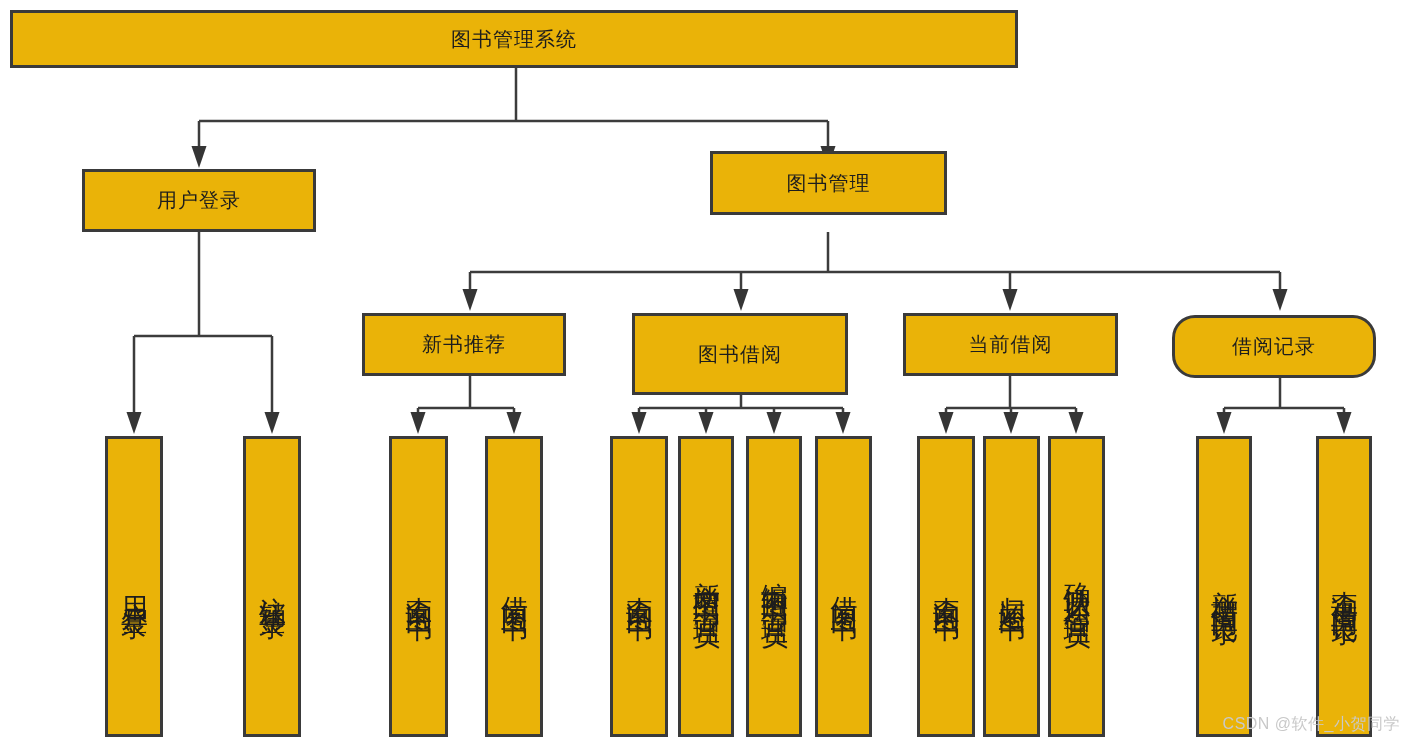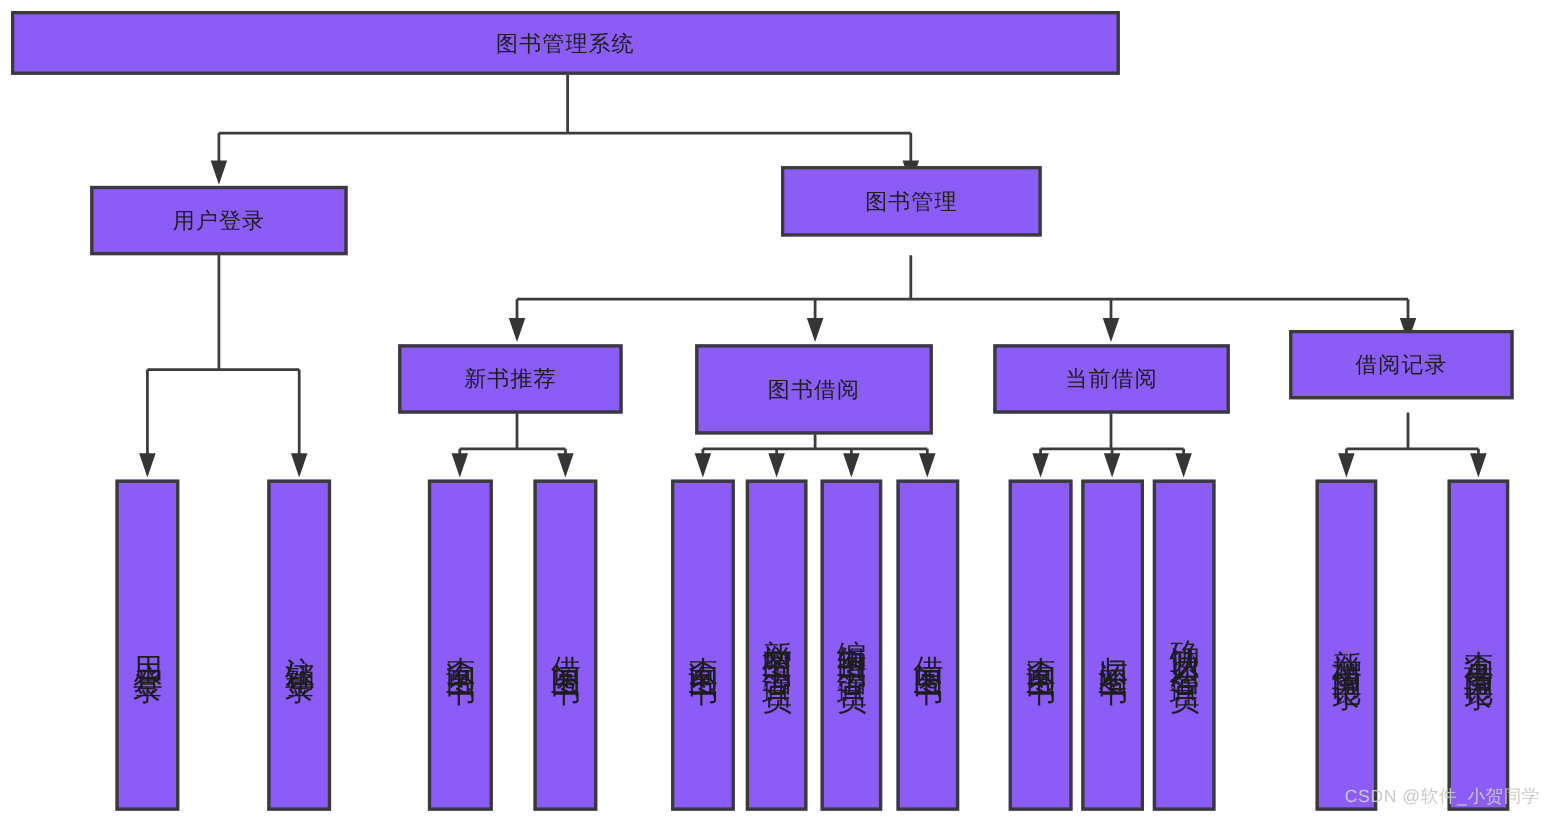--- a/index.html
+++ b/index.html
@@ -27,21 +27,21 @@
     stroke: #3c3c3c;
     stroke-width: 2.5;
   }
   .connectors polygon {
     fill: #353535;
     stroke: none;
   }
   .node {
     position: absolute;
     box-sizing: border-box;
-    background: #8b5cf6;
+    background: #eab308;
     border: 3px solid #3a3a3a;
     display: flex;
     align-items: center;
     justify-content: center;
     color: #1d1d1d;
     font-family: Liberation Serif, serif;
   }
   .hnode {
     font-size: 20px;
     letter-spacing: 1px;
@@ -121,21 +121,21 @@
 
   <div class="node hnode" style="left:362px; top:313px; width:204px; height:63px;">
     <span>新书推荐</span>
   </div>
   <div class="node hnode" style="left:632px; top:313px; width:216px; height:82px;">
     <span>图书借阅</span>
   </div>
   <div class="node hnode" style="left:903px; top:313px; width:215px; height:63px;">
     <span>当前借阅</span>
   </div>
-  <div class="node hnode" style="left:1172px; top:300px; width:204px; height:63px;">
+  <div class="node hnode" style="left:1172px; top:315px; width:204px; height:63px;border-radius:23px;">
     <span>借阅记录</span>
   </div>
 
   <div class="node leaf" style="left:105px; top:436px; width:58px; height:301px;">
     <span class="vtext">用户登录</span>
   </div>
   <div class="node leaf" style="left:243px; top:436px; width:58px; height:301px;">
     <span class="vtext">注销登录</span>
   </div>
 

